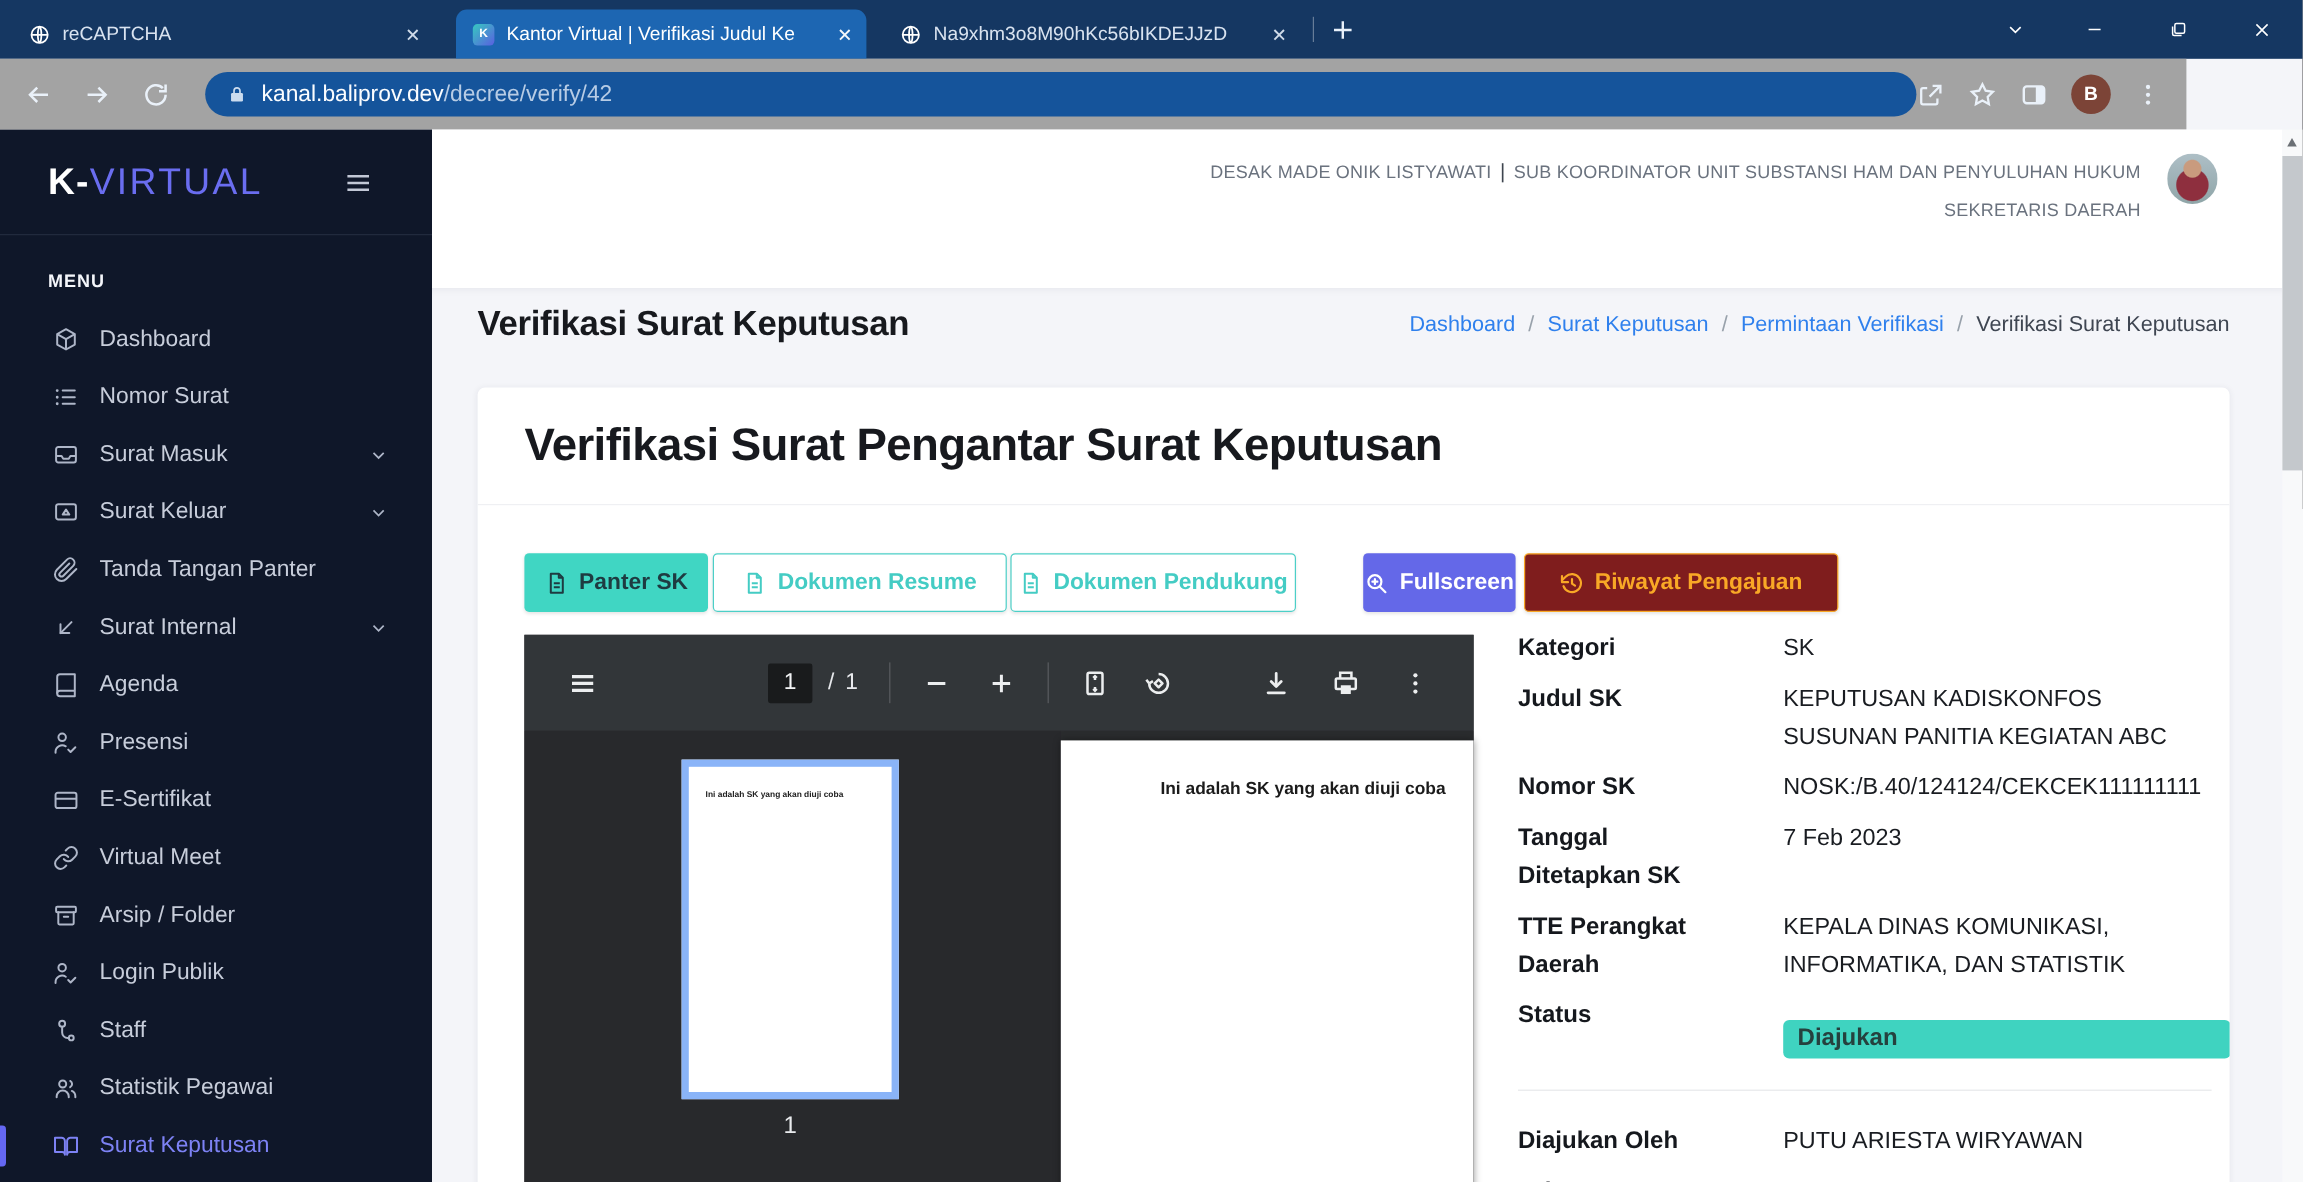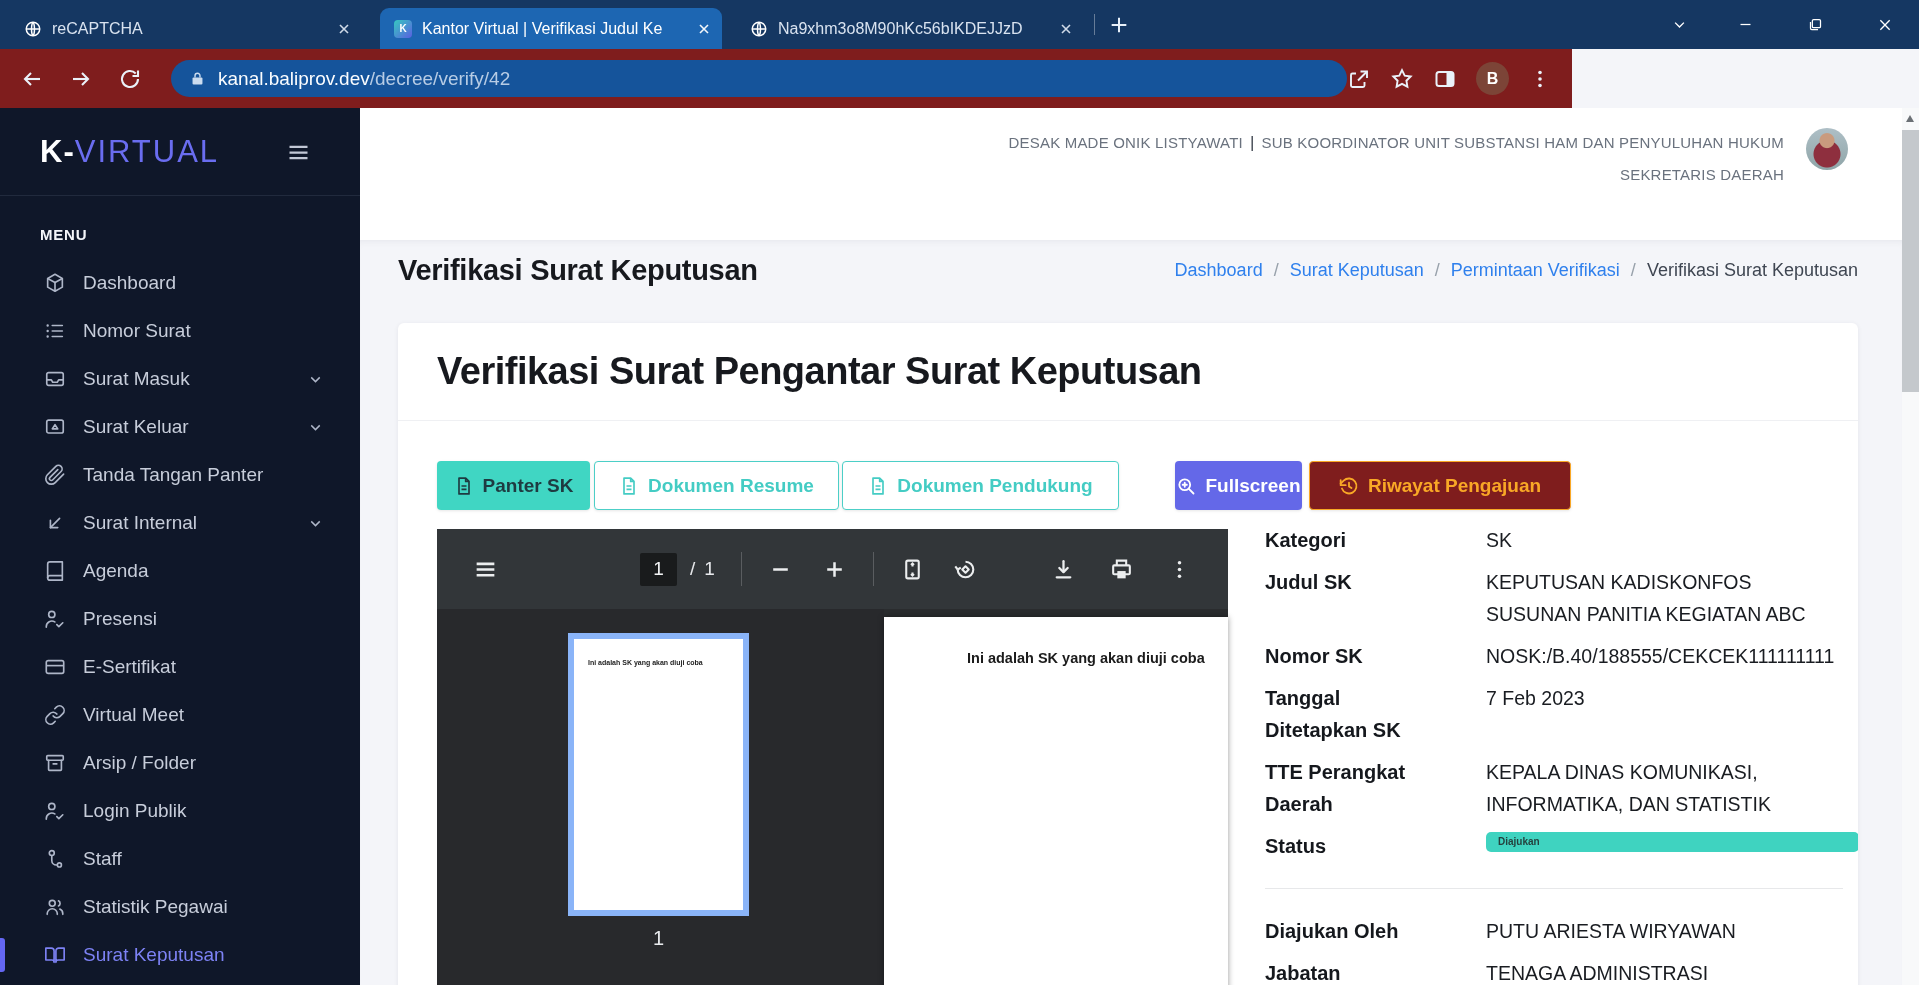--- a/index.html
+++ b/index.html
@@ -13,21 +13,21 @@
   .tab.active { background:#1D66B2; border-radius:9px 9px 0 0; color:#FFFFFF; }
   .tab-title { flex:1; white-space:nowrap; overflow:hidden; margin-right:8px; }
   .favicon { width:18px; height:18px; margin-right:10px; flex:none; }
   .tab-close { width:16px; height:16px; flex:none; opacity:.95; cursor:pointer; }
   .kv-fav { width:18px; height:18px; border-radius:4px; background:linear-gradient(135deg,#36c9c0 0%,#5a5fe0 100%); color:#fff; font-size:10px; font-weight:700; display:flex; align-items:center; justify-content:center; }
   .tab-sep { position:absolute; left:1094px; top:14px; width:1px; height:21px; background:rgba(255,255,255,.35); }
   .newtab { position:absolute; left:1104px; top:10px; width:30px; height:30px; display:flex; align-items:center; justify-content:center; color:#E8F0FA; border-radius:50%; }
   .winctl { position:absolute; top:0; height:49px; width:46px; display:flex; align-items:center; justify-content:center; color:#fff; }
   .wc-chevron { left:1656px; } .wc-min { left:1722px; } .wc-max { left:1792px; } .wc-close { left:1862px; }
 
-  .toolbar { position:absolute; left:0; top:49px; width:1572px; height:59px; background:#7f1d1d; display:flex; align-items:center; padding:0 20px; }
+  .toolbar { position:absolute; left:0; top:49px; width:1822px; height:59px; background:#a3a3a3; display:flex; align-items:center; padding:0 20px; }
   .nav-ic { width:24px; height:24px; color:#EAF1F9; flex:none; }
   .nav-btn { margin-right:25px; display:flex; }
   .urlbar { height:37px; width:1468px; background:#15549B; border-radius:19px; display:flex; align-items:center; padding:0 18px; margin-left:4px; }
   .lock-ic { width:17px; height:17px; color:#CBDCEF; margin-right:12px; flex:none; }
   .url-host { color:#FBFDFF; font-size:19px; }
   .url-path { color:#B7CCE5; font-size:19px; }
   .tb-right { margin-left:auto; display:flex; align-items:center; gap:19px; }
   .tb-ic { width:24px; height:24px; color:#EAF1F9; }
   .profile-b { width:33px; height:33px; border-radius:50%; background:#7C4437; color:#fff; font-size:16px; font-weight:700; display:flex; align-items:center; justify-content:center; }
 
@@ -64,21 +64,21 @@
   .bc-current { color:#3F4652; }
 
   .card { position:absolute; left:38px; right:44px; top:83px; height:780px; background:#fff; border-radius:6px; box-shadow:0 1px 5px rgba(20,30,55,.07); overflow:hidden; }
   .card-head { height:98px; padding:0 39px; display:flex; align-items:center; border-bottom:1px solid #EFF0F3; }
   .card-head h2 { font-size:38px; font-weight:700; color:#17191E; letter-spacing:-.5px; }
   .btn-row { margin:40px 44px 0 39px; display:flex; align-items:center; }
   .btn { height:49px; border-radius:4px; display:flex; align-items:center; justify-content:center; gap:9px; font-weight:700; font-size:19px; cursor:pointer; box-shadow:0 1px 3px rgba(0,0,0,.10); }
   .btn .bi { width:20px; height:20px; flex:none; }
   .btn-teal { width:153px; background:#40D6C3; color:#1E3B41; }
   .btn-o-teal1 { width:245px; margin-left:4px; background:#fff; border:1px solid #4CCFC7; color:#44CCC4; }
-  .btn-o-teal2 { width:277px; margin-left:3px; background:#fff; border:1px solid #4CCFC7; color:#44CCC4; }
+  .btn-o-teal2 { width:238px; margin-left:3px; background:#fff; border:1px solid #4CCFC7; color:#44CCC4; }
   .btn-indigo { width:127px; margin-left:56px; background:#6468E8; color:#fff; }
   .btn-o-amber { width:262px; margin-left:7px; background:#7f1d1d; border:1px solid #F9A826; color:#F9A826; }
 
   
   .pdf { position:absolute; left:39px; top:206px; width:791px; height:574px; background:#2A2C2E; }
   .pdf-toolbar { height:80px; background:#323639; display:flex; align-items:center; padding:0 36px; color:#ECEEEF; }
   .pti { width:25px; height:25px; color:#ECEEEF; flex:none; }
   .pt-menu { margin-right:142px; }
   .pt-pagebox { width:37px; height:33px; background:#191B1C; border-radius:2px; display:flex; align-items:center; justify-content:center; font-size:19px; color:#F1F3F4; }
   .pt-of { margin-left:13px; font-size:19px; color:#E8EAED; display:flex; gap:9px; }
@@ -95,21 +95,21 @@
   .doc-page { position:absolute; left:0; right:0; top:8px; bottom:0; background:#fff; box-shadow:0 0 6px rgba(0,0,0,.4); }
   .doc-text { position:absolute; left:83px; top:33px; font-size:14.5px; font-weight:600; color:#1B1B1B; }
 
   
   .details { position:absolute; left:867px; top:201px; width:594px; }
   .drow { display:flex; margin-bottom:10px; line-height:32px;gap:19px; }
   .dlabel { width:202px; font-size:20px; font-weight:700; color:#15181D; flex:none; }
   .dlabel span { display:block; max-width:175px; }
   .dvalue { width:392px; font-size:19.5px; color:#191C21; }
   .dvalue span { display:block; }
-  .badge { display:inline-block; line-height:normal; padding:4px 12px 5px; background:#3FD3C0; color:#25413E; border-radius:5px; font-size:10px; font-weight:600; margin-top:2px; }
+  .badge { display:inline-block; line-height:normal; padding:4px 12px 5px; background:#3FD3C0; color:#25413E; border-radius:5px; font-size:20px; font-weight:600; margin-top:20px; }
   .ddivider { height:1px; background:#E7E8EA; margin:26px 0; width:578px; }
 
   
   .page-scrollbar { position:absolute; left:1902px; top:108px; width:17px; height:877px; background:#F8F9FA; }
   .sb-arrow { position:absolute; top:7px; left:4px; width:0; height:0; border-left:4.5px solid transparent; border-right:4.5px solid transparent; border-bottom:7px solid #6B7075; }
   .sb-thumb { position:absolute; top:22px; left:0; width:17px; height:262px; background:#C4C8CC; }
 
   svg { display:block; }
 </style>
 </head>
@@ -511,21 +511,21 @@
             <div class="dvalue">
                 <span>KEPUTUSAN KADISKONFOS</span>
                 <span>SUSUNAN PANITIA KEGIATAN ABC</span>
               </div>
           </div>
           <div class="drow">
             <div class="dlabel">
                 <span>Nomor SK</span>
               </div>
             <div class="dvalue">
-                <span>NOSK:/B.40/188555/CEKCEK111111111</span>
+                <span>NOSK:/B.40/124124/CEKCEK111111111</span>
               </div>
           </div>
           <div class="drow">
             <div class="dlabel">
                 <span>Tanggal Ditetapkan SK</span>
               </div>
             <div class="dvalue">
                 <span>7 Feb 2023</span>
               </div>
           </div>

